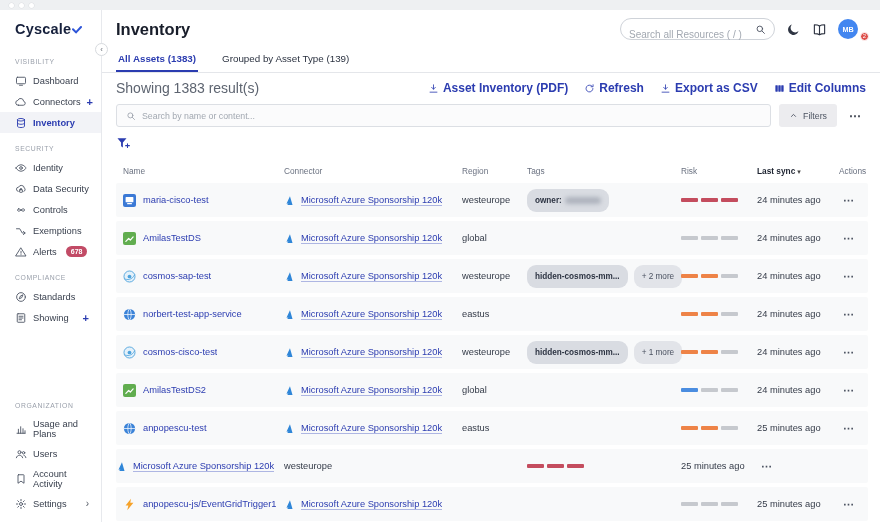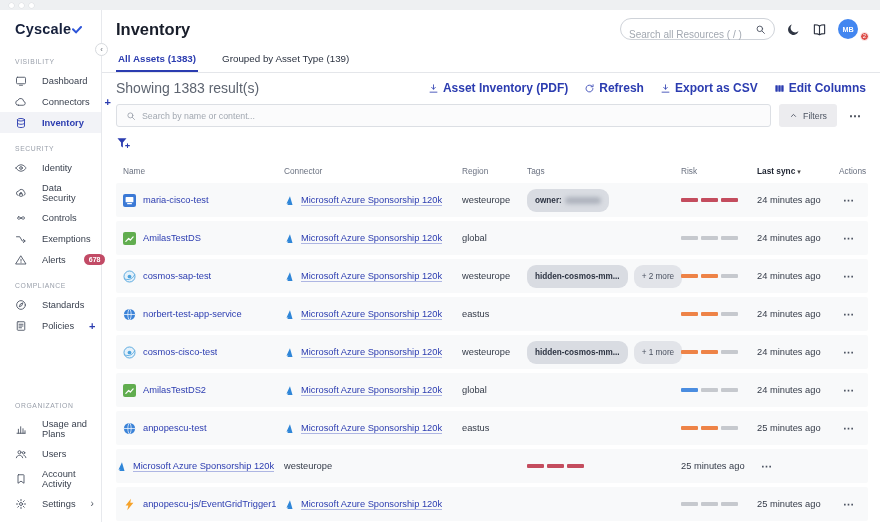--- a/index.html
+++ b/index.html
@@ -7,21 +7,21 @@
     font-family:"Liberation Sans","DejaVu Sans",sans-serif; }
   .titlebar { height:10px; background:#eef0f2; display:flex; align-items:center; gap:5px; padding-left:9px; }
   .titlebar .dot { width:5px; height:5px; border-radius:50%; background:#fff; box-shadow:0 0 0 .5px #dcdee2; cursor:pointer; }
   .app { display:flex; height:512px; position:relative; }
 
   
   .sidebar { width:102px; flex:none; border-right:1px solid #e7e9ed; display:flex; flex-direction:column; padding-bottom:8px; background:#fff; }
   .logo { display:flex; align-items:flex-start; padding:11px 6px 8px 15px; font-size:14.5px; font-weight:bold; color:#16203c; letter-spacing:.2px; cursor:pointer; }
   .logo-check { margin-left:1px; margin-top:1px; }
   .sec-label { font-size:6.8px; color:#9aa0ab; letter-spacing:.6px; padding:12px 15px 5px; }
-  .side-item { display:flex; align-items:center; gap:15px; padding:4.5px 12px 4.5px 15px; font-size:9.3px; color:#39404e; cursor:pointer; }
+  .side-item { display:flex; align-items:center; gap:6px; padding:4.5px 12px 4.5px 15px; font-size:9.3px; color:#39404e; cursor:pointer; }
   .icon { display:inline-flex; }
   .icon svg { width:100%; height:100%; }
   .side-item .icon { width:12px; height:12px; color:#4d5564; flex:none; }
   .side-item.active { background:#f2f3f7; color:#2b3cb0; font-weight:bold; }
   .side-item.active .icon { color:#2b3cb0; }
   .side-badge { background:#c24b66; color:#fff; font-size:7px; font-weight:bold; border-radius:8px; padding:2px 5px; margin-left:3px; }
   .side-plus { margin-left:auto; color:#2b3cb0; font-size:11px; font-weight:bold; }
   .side-chev { margin-left:auto; color:#555b66; font-size:10px; }
   .spacer { flex:1; }
   .collapse-btn { position:absolute; left:95px; top:33px; width:13px; height:13px; border-radius:50%; background:#fff; border:1px solid #d7dade; color:#697079; font-size:8px; line-height:1; display:flex; align-items:center; justify-content:center; z-index:9; padding:0; cursor:pointer; }
@@ -190,21 +190,21 @@
             </span>
             <span class="side-label">Standards</span>
           </div>
           <div class="side-item">
             <span class="icon">
               <svg viewBox="0 0 24 24" fill="none" stroke="currentColor" stroke-width="1.8" stroke-linecap="round" stroke-linejoin="round">
                 <rect x="4.5" y="3.5" width="15" height="17" rx="1.5"></rect>
                 <path d="M8 8.5h8M8 12h8M8 15.5h5"></path>
               </svg>
             </span>
-            <span class="side-label">Policies</span>
+            <span class="side-label">Showing</span>
             <span class="side-plus">+</span>
           </div>
           <div class="spacer"></div>
           <div class="sec-label">ORGANIZATION</div>
           <div class="side-item">
             <span class="icon">
               <svg viewBox="0 0 24 24" fill="none" stroke="currentColor" stroke-width="1.8" stroke-linecap="round" stroke-linejoin="round">
                 <path d="M4 20.5h16"></path>
                 <path d="M6.8 20.5v-8M11.4 20.5v-13M16 20.5v-9M20 20.5v-5"></path>
               </svg>

